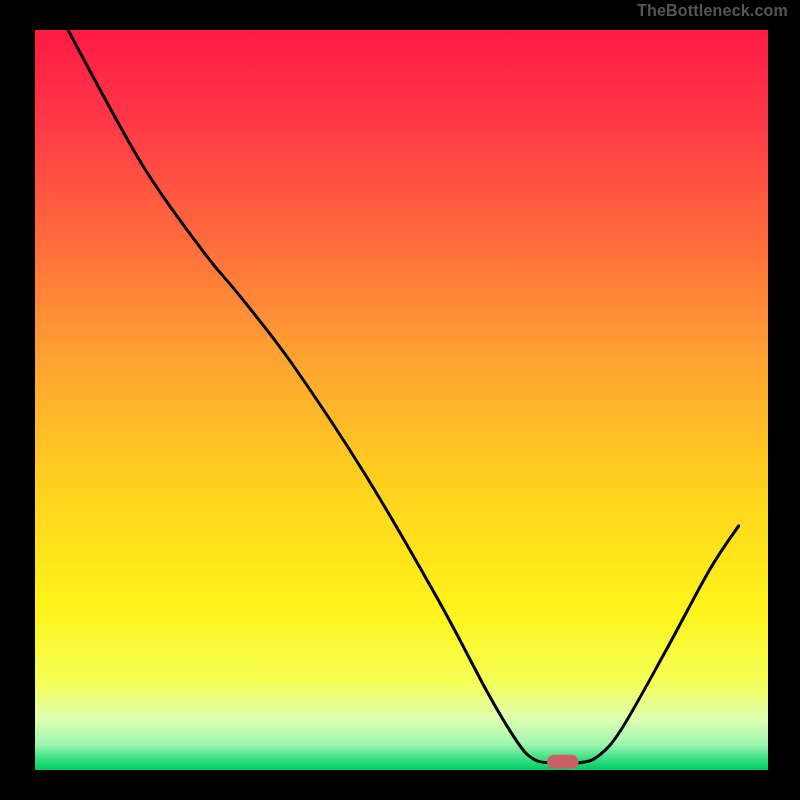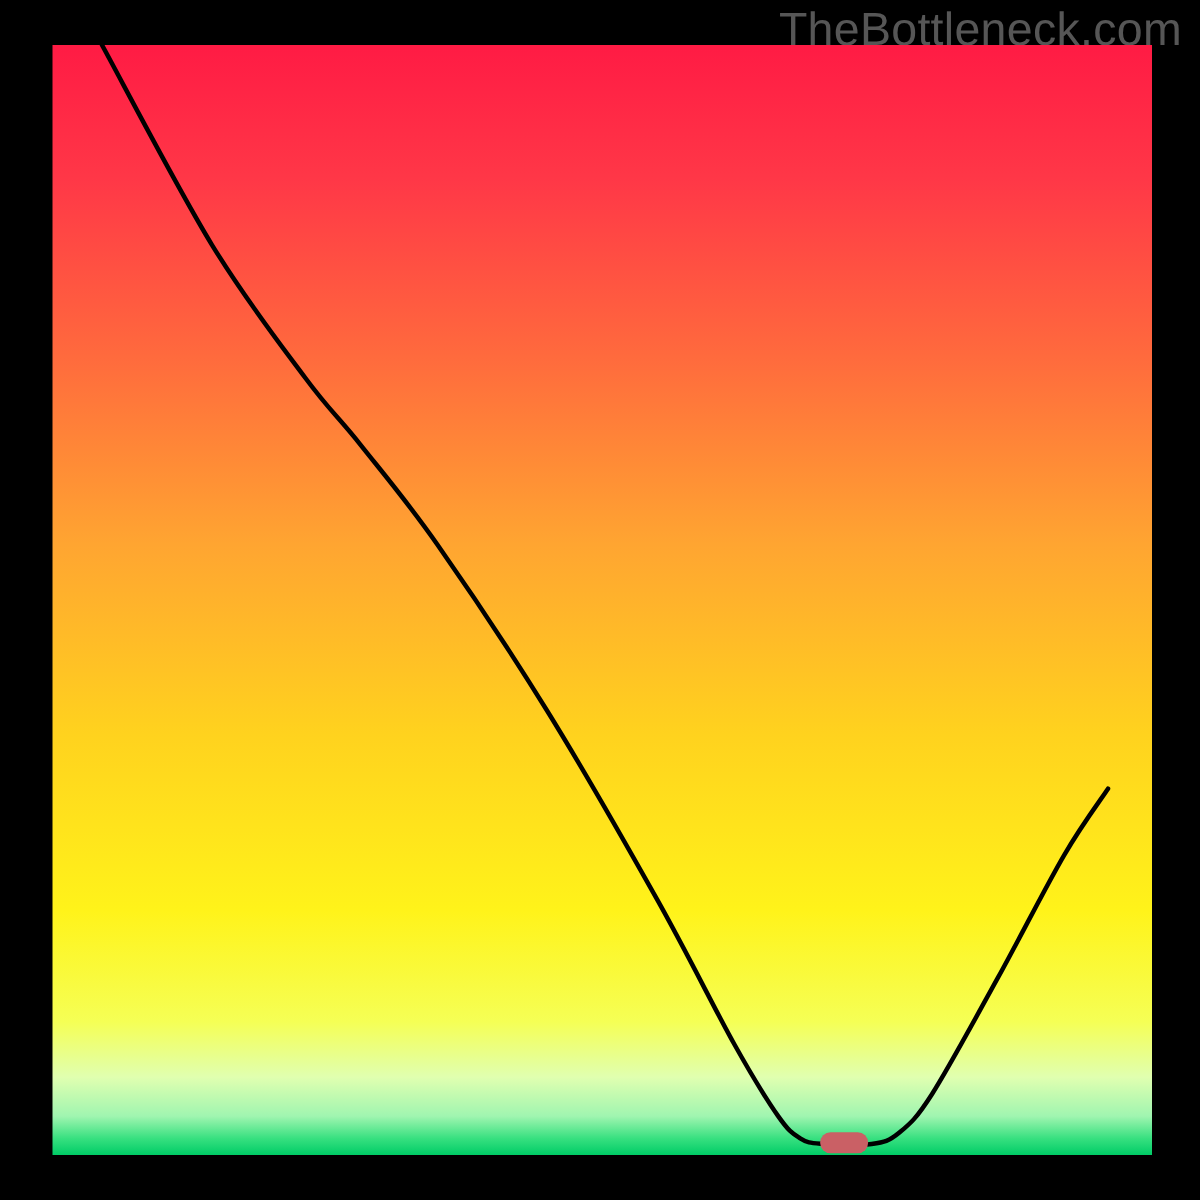--- a/index.html
+++ b/index.html
@@ -16,22 +16,22 @@
     top: 0;
     width: 800px;
     height: 800px;
     background: #000;
   }
   .watermark {
     position: absolute;
     top: 2px;
     right: 12px;
     font-family: Arial, Helvetica, sans-serif;
-    font-size: 31px;
-    font-weight: 400;
+    font-size: 16px;
+    font-weight: 700;
     color: #565656;
     letter-spacing: 0.2px;
   }
   svg {
     position: absolute;
     left: 0;
     top: 0;
   }
 </style>
 </head>

